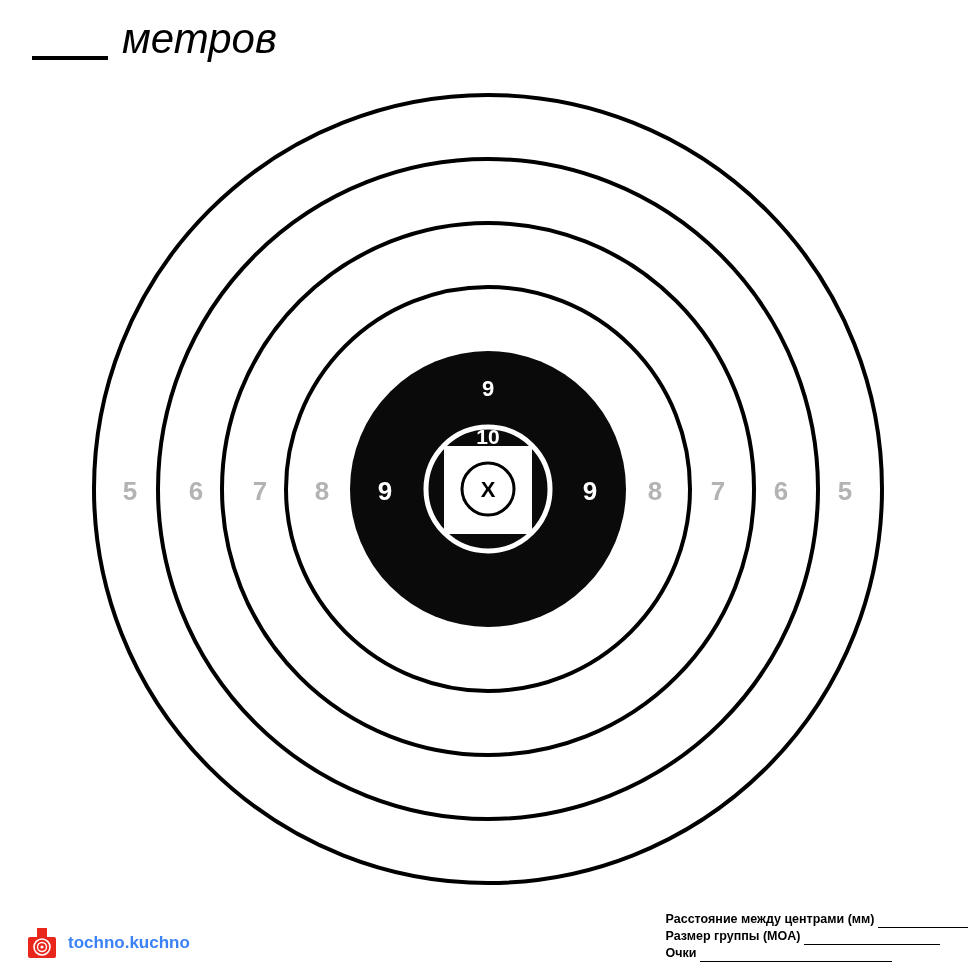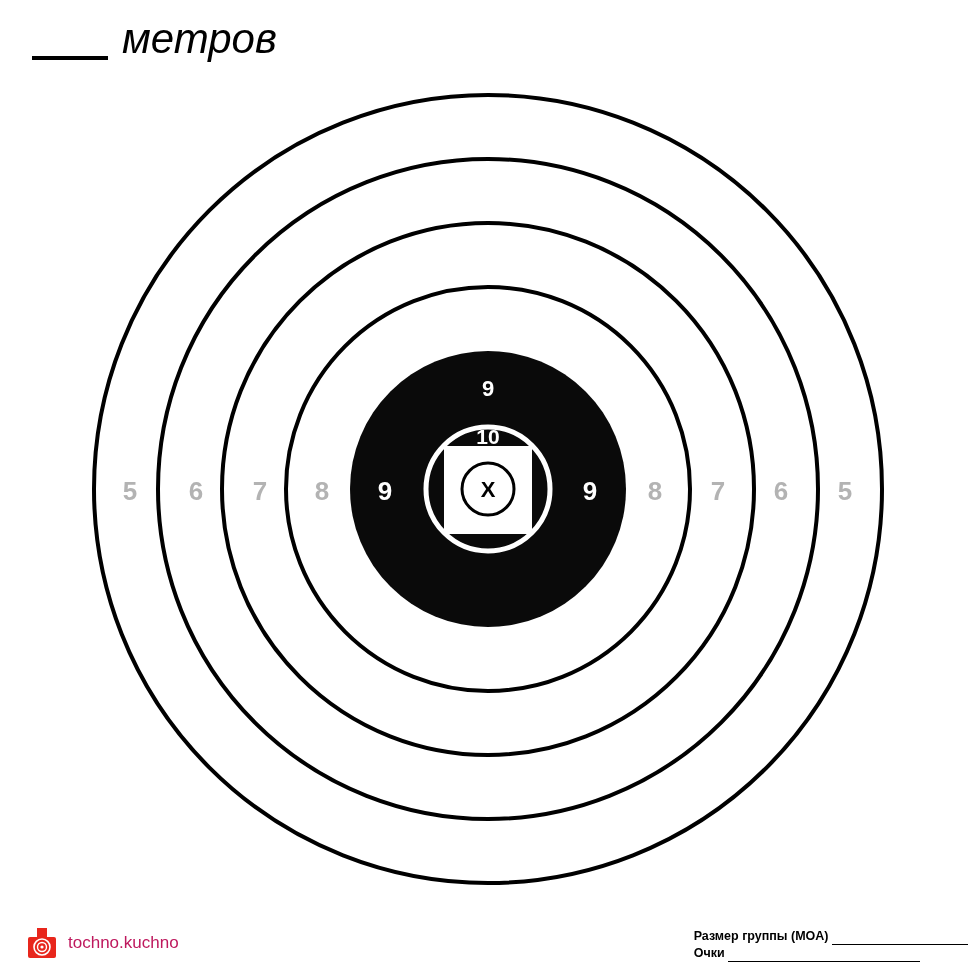--- a/index.html
+++ b/index.html
@@ -61,21 +61,22 @@
     align-items: center;
     gap: 12px;
   }
   #brand-mark {
     width: 28px;
     height: 30px;
     position: relative;
   }
   #brand-text {
     font-size: 17px;
-    color: #be185d;
+    color: #3b82f6;
+    font-weight: bold;
   }
 
   #footer-fields {
     position: absolute;
     right: 12px;
     bottom: 18px;
     text-align: left;
     font-size: 12.5px;
     line-height: 17px;
     color: #000;
@@ -145,20 +146,24 @@
       <circle cx="14" cy="19" r="8" fill="none" stroke="#ffffff" stroke-width="1.6"></circle>
       <circle cx="14" cy="19" r="4.5" fill="none" stroke="#ffffff" stroke-width="1.4"></circle>
       <circle cx="14" cy="19" r="1.6" fill="#ffffff"></circle>
     </svg>
   </span>
   <span id="brand-text">tochno.kuchno</span>
 </div>
 
 <div id="footer-fields">
   <div class="field-row">
+    <span class="field-label">Расстояние между центрами (мм)</span>
+    <span class="field-line line-1"></span>
+  </div>
+  <div class="field-row">
     <span class="field-label">Размер группы (MOA)</span>
     <span class="field-line line-2"></span>
   </div>
   <div class="field-row">
     <span class="field-label">Очки</span>
     <span class="field-line line-3"></span>
   </div>
 </div>
 
 </body></html>

